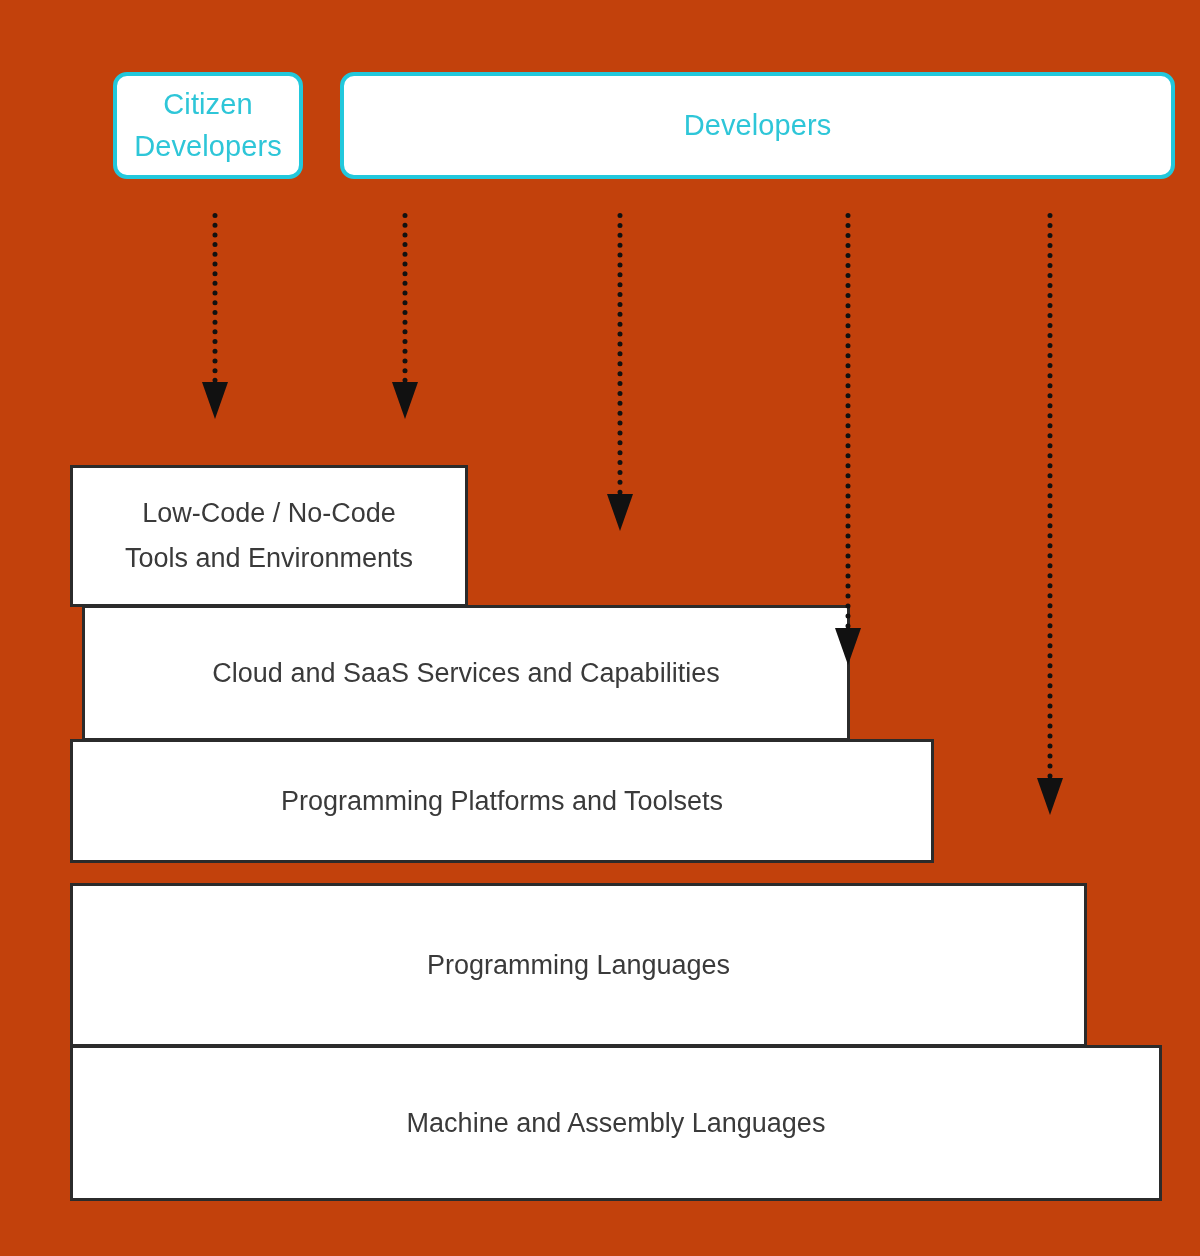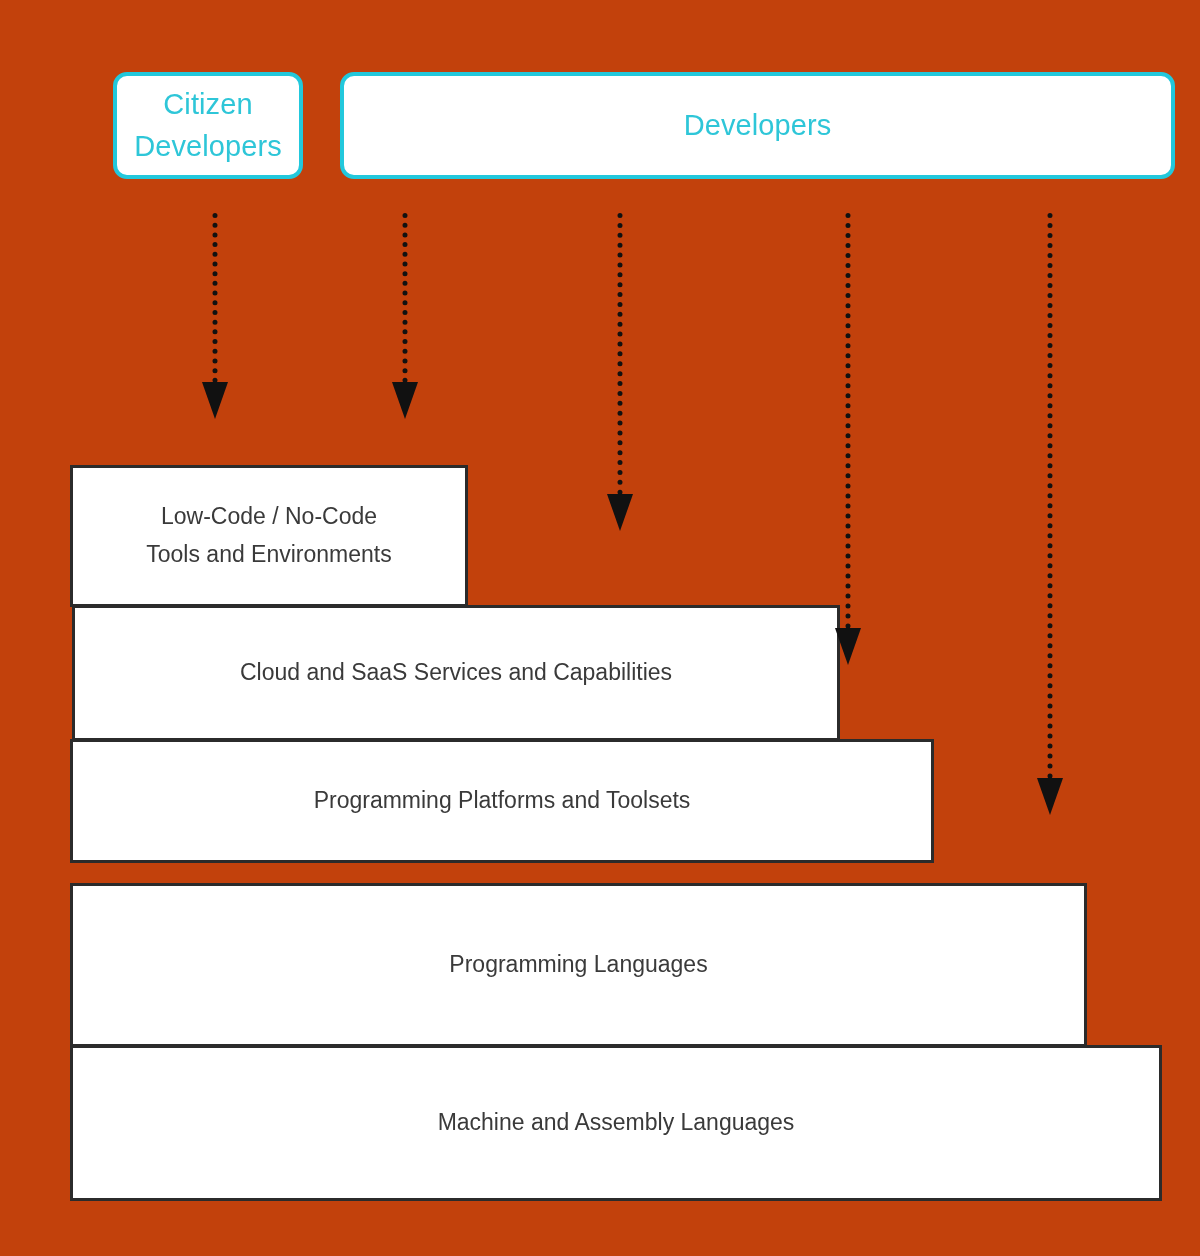--- a/index.html
+++ b/index.html
@@ -59,29 +59,29 @@
     box-sizing: border-box;
     background: #ffffff;
     border: 3px solid #2b2b2b;
     display: flex;
     align-items: center;
     justify-content: center;
     text-align: center;
   }
   .layer-label {
     color: #3a3a3a;
-    font-size: 23px;
+    font-size: 27px;
     line-height: 1.65;
     font-weight: 400;
     white-space: pre-line;
     padding: 0 14px;
   }
 
   #layer-0 { left: 70px;  top: 465px;  width: 398px;  height: 142px; }
-  #layer-1 { left: 72px;  top: 605px;  width: 768px;  height: 136px; }
+  #layer-1 { left: 82px;  top: 605px;  width: 768px;  height: 136px; }
   #layer-2 { left: 70px;  top: 739px;  width: 864px;  height: 124px; }
   #layer-3 { left: 70px;  top: 883px;  width: 1017px; height: 164px; }
   #layer-4 { left: 70px;  top: 1045px; width: 1092px; height: 156px; }
 
   
   #layer-0 { z-index: 5; }
   #layer-1 { z-index: 4; }
   #layer-2 { z-index: 3; }
   #layer-3 { z-index: 2; }
   #layer-4 { z-index: 1; }

